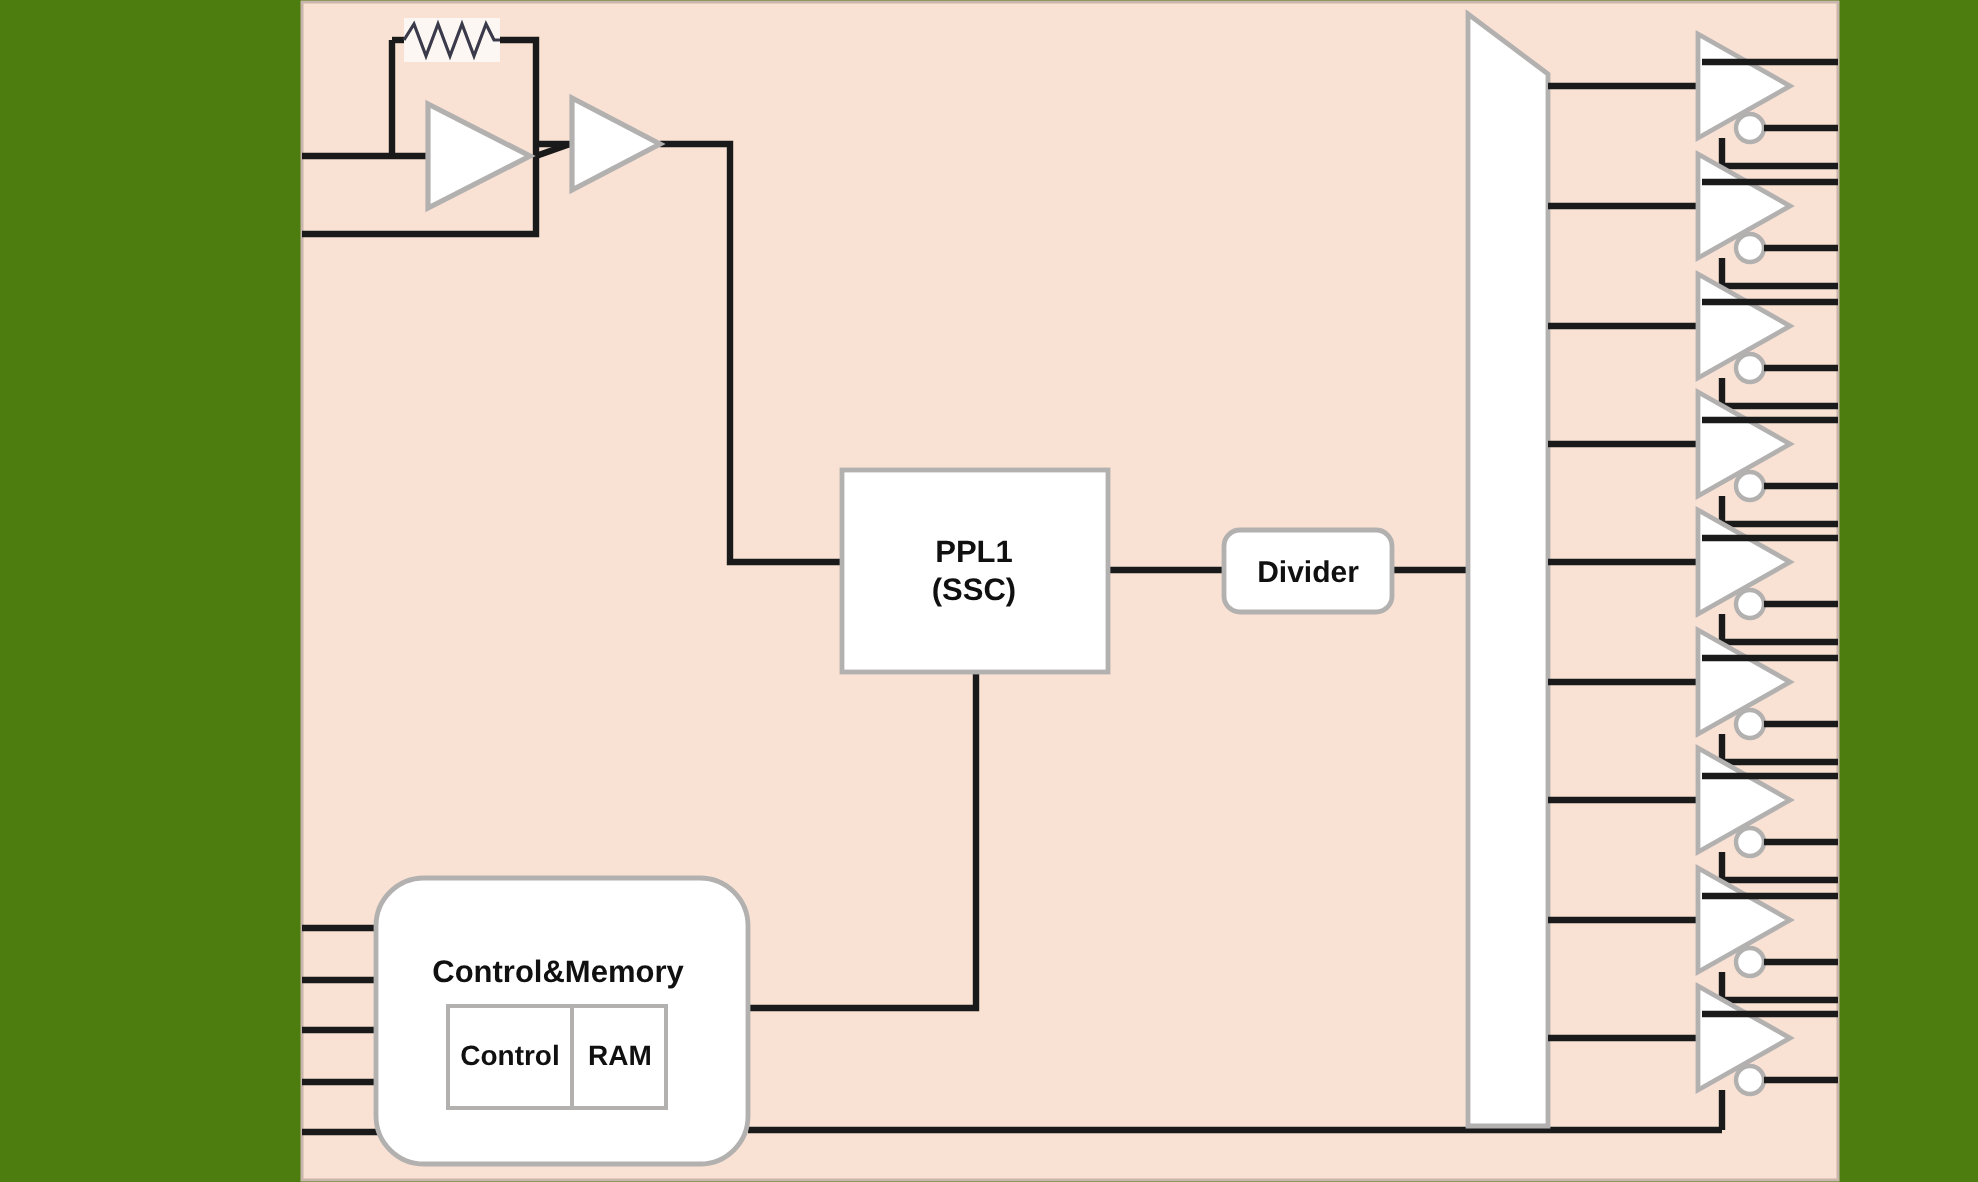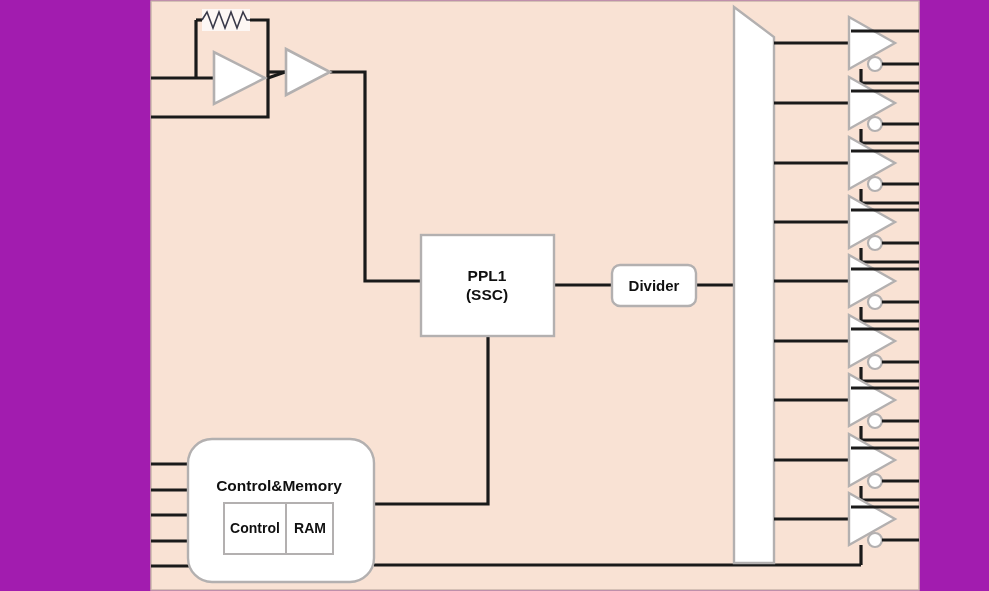--- a/index.html
+++ b/index.html
@@ -7,21 +7,21 @@
     padding: 0;
     background: #000000;
     width: 989px;
     height: 591px;
     overflow: hidden;
   }
   #stage {
     position: relative;
     width: 989px;
     height: 591px;
-    background: #a21caf;
+    background: #4d7c0f;
   }
   #diagram {
     position: absolute;
     left: 0;
     top: 0;
     width: 989px;
     height: 591px;
     display: block;
   }
   .blk-label {

